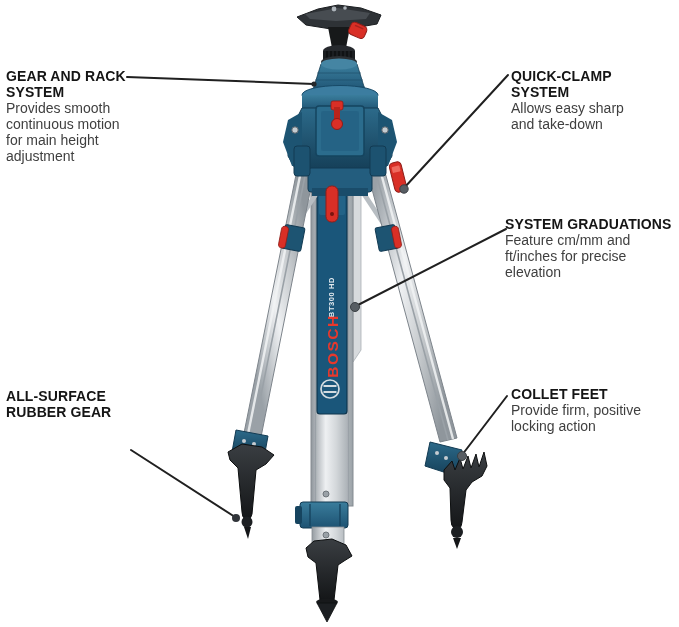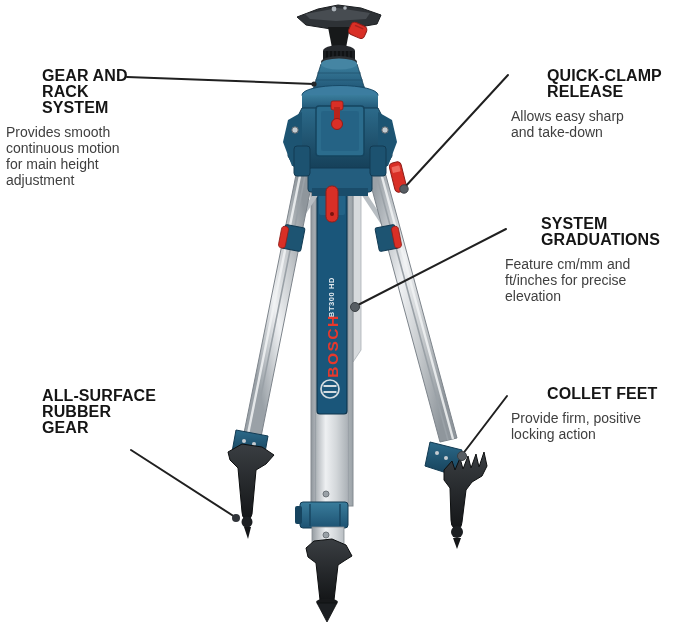--- a/index.html
+++ b/index.html
@@ -4,26 +4,26 @@
 <style>
   html,body{margin:0;padding:0;}
   body{
     width:679px;height:627px;position:relative;background:#ffffff;
     font-family:"Liberation Sans", sans-serif;overflow:hidden;
   }
   .stage{position:absolute;inset:0;}
   svg{position:absolute;left:0;top:0;}
   .callout{position:absolute;z-index:5;}
   .callout .title{
-    font-weight:bold;font-size:16px;line-height:16px;color:#151515;
-    white-space:pre-line;letter-spacing:0.1px;margin-left:36px;
+    font-weight:bold;font-size:14px;line-height:16px;color:#151515;
+    white-space:pre-line;letter-spacing:0.1px;
   }
   .callout .body{
     font-size:14px;line-height:16px;color:#3f3f3f;white-space:pre-line;
-    margin-top:8px;
+    margin-top:0px;
   }
   #co-gear   {left:6px;  top:68px;  width:150px;}
   #co-clamp  {left:511px; top:68px;  width:160px;}
   #co-grad   {left:505px; top:216px; width:174px;}
   #co-feet   {left:6px;  top:388px; width:150px;}
   #co-collet {left:511px; top:386px; width:160px;}
 </style>
 </head>
 <body>
 
@@ -232,21 +232,21 @@
   <div class="title">GEAR AND RACK
 SYSTEM</div>
   <div class="body">Provides smooth
 continuous motion
 for main height
 adjustment</div>
 </div>
 
 <div class="callout" id="co-clamp">
   <div class="title">QUICK-CLAMP
-RELEASE</div>
+SYSTEM</div>
   <div class="body">Allows easy sharp
 and take-down</div>
 </div>
 
 <div class="callout" id="co-grad">
   <div class="title">SYSTEM GRADUATIONS</div>
   <div class="body">Feature cm/mm and
 ft/inches for precise
 elevation</div>
 </div>

